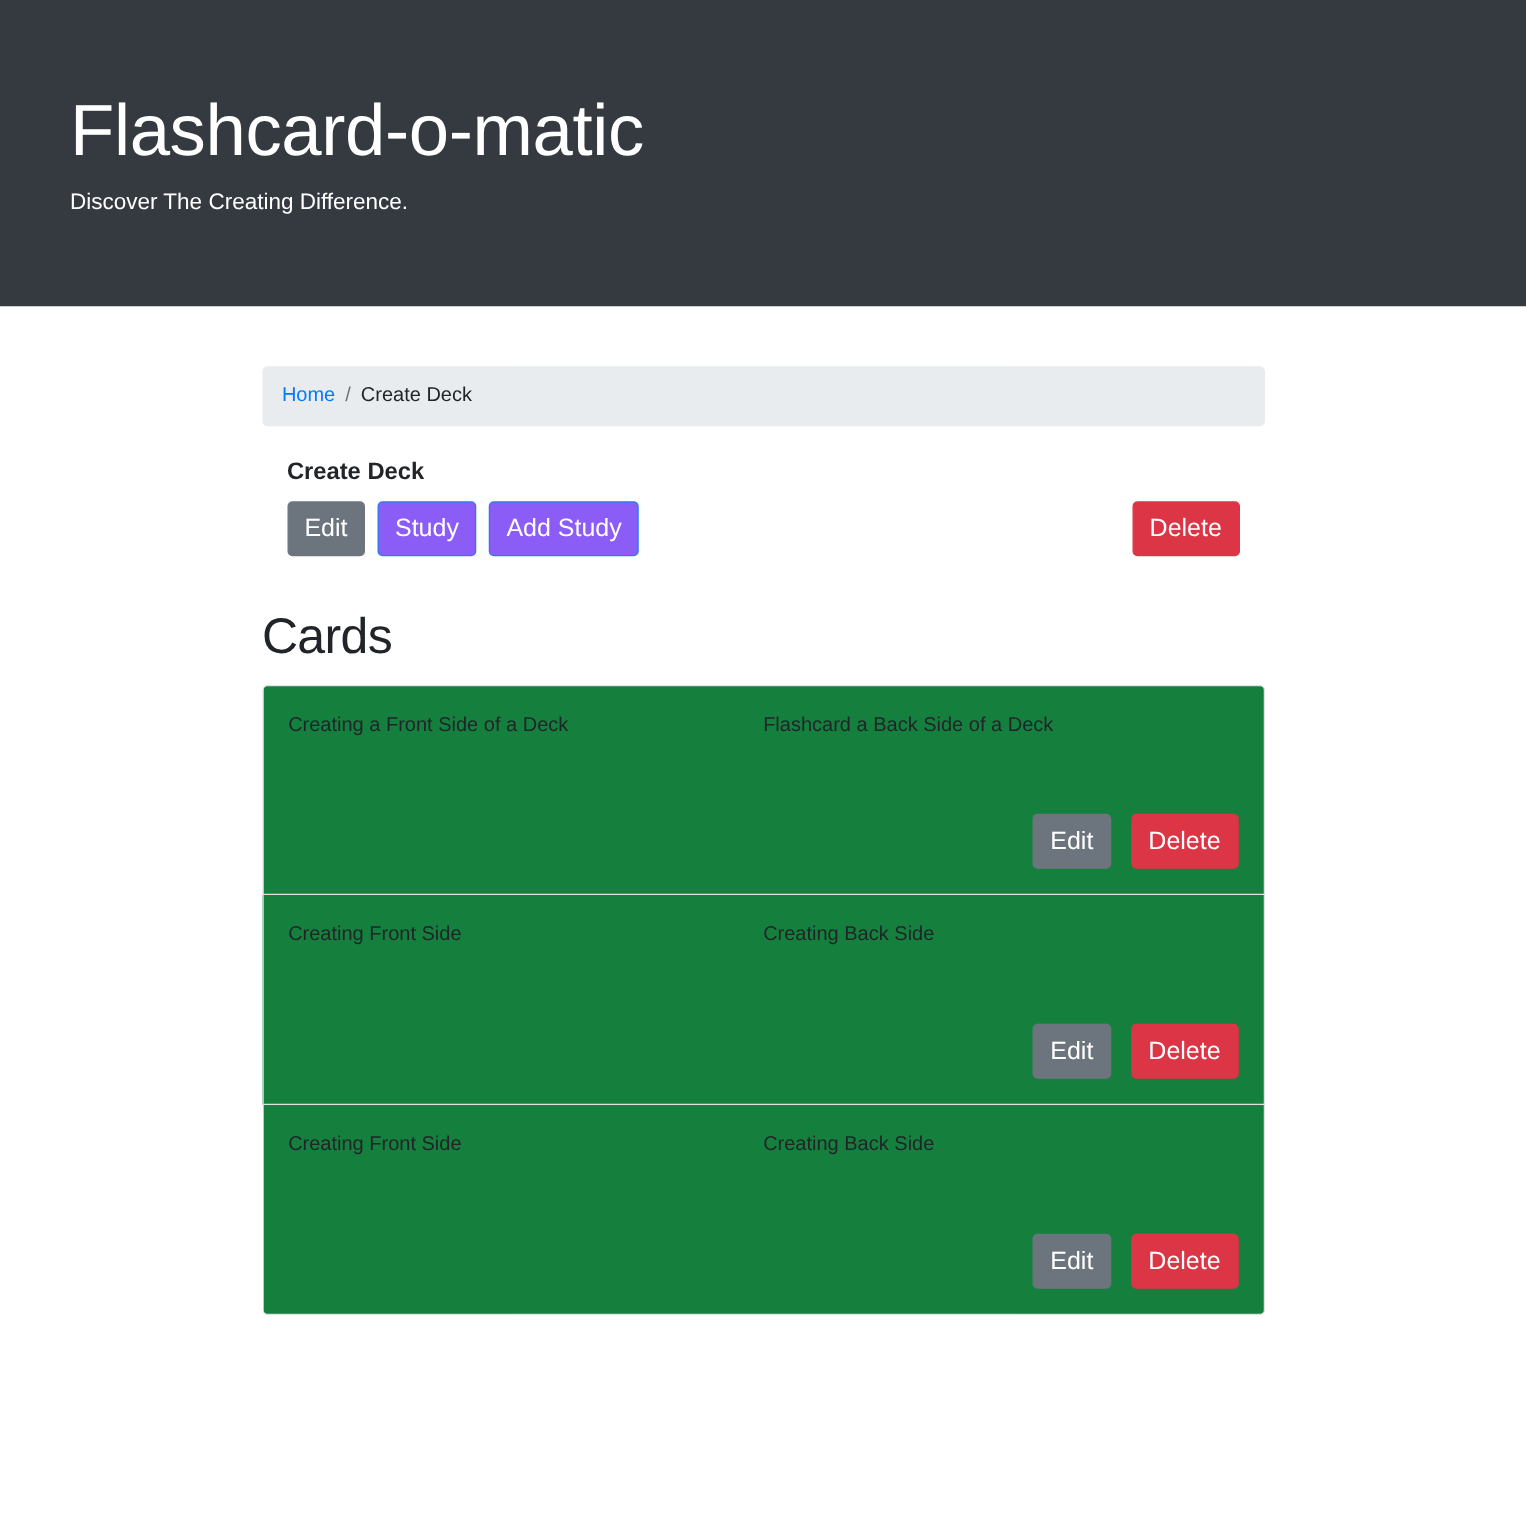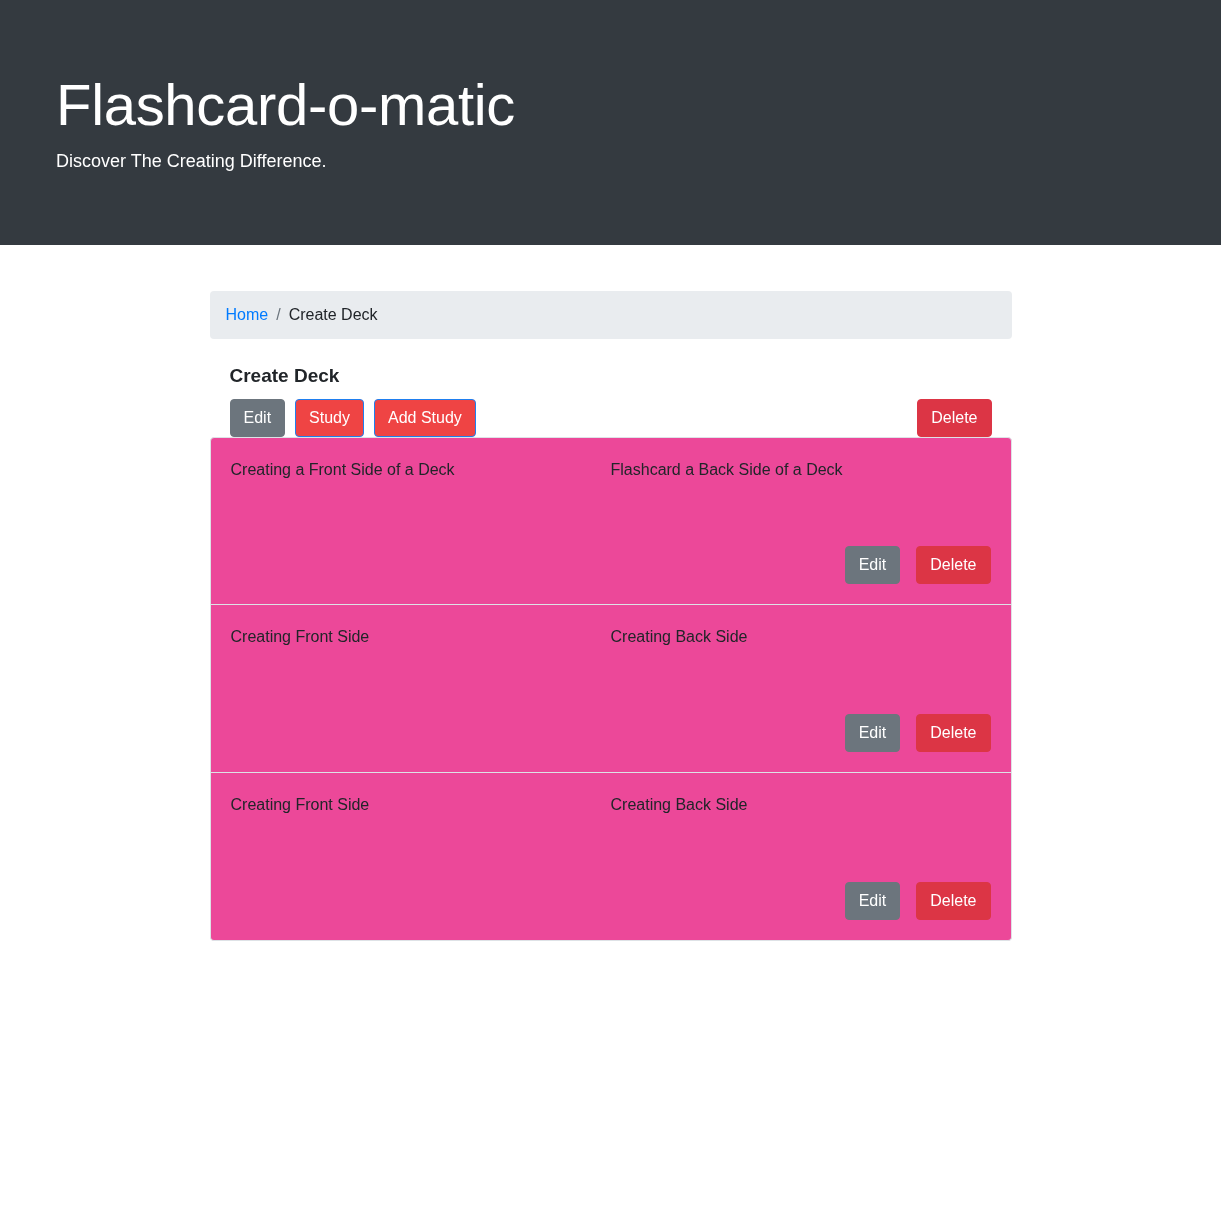--- a/index.html
+++ b/index.html
@@ -38,22 +38,22 @@
   .site-subtitle {
     font-size: 18px;
     font-weight: 400;
     margin: 0;
     color: #ffffff;
   }
 
   
   .container {
     width: 802px;
-    margin: 0 auto;
-    padding-top: 46px;
+    margin: 12px auto;
+    padding-top: 36px;
   }
 
   
   .breadcrumb {
     background: #e9ecef;
     border-radius: 4px;
     padding: 12px 16px;
     font-size: 16px;
     display: flex;
     align-items: center;
@@ -92,48 +92,48 @@
     justify-content: space-between;
   }
   .deck-actions-left {
     display: flex;
     gap: 10px;
   }
 
   
   .btn {
     font-family: "Liberation Sans", sans-serif;
-    font-size: 16px;
+    font-size: 20px;
     line-height: 1.5;
     padding: 6px 13px;
     border: 1px solid transparent;
     border-radius: 4px;
     color: #ffffff;
     cursor: pointer;
     display: inline-block;
     white-space: nowrap;
   }
   .btn-secondary { background: #6c757d; border-color: #6c757d; }
-  .btn-primary   { background: #ef4444; border-color: #1f7fef; }
+  .btn-primary   { background: #8b5cf6; border-color: #1f7fef; }
   .btn-danger    { background: #dc3545; border-color: #dc3545; }
 
   
   .cards-heading {
     font-size: 40px;
     font-weight: 400;
     margin: 42px 0 16px 0;
     padding-left: 0;
     color: #212529;
     letter-spacing: -0.5px;
   }
   .cards-list {
     border-radius: 4px;
   }
   .card-row {
-    background: #ec4899;
+    background: #15803d;
     border: 1px solid #dee2e6;
     padding: 20px;
     height: 168px;
     display: flex;
     flex-direction: column;
   }
   .card-row:first-child {
     border-top-left-radius: 4px;
     border-top-right-radius: 4px;
   }
@@ -181,20 +181,21 @@
     <div class="deck-actions">
       <div class="deck-actions-left">
         <button class="btn btn-secondary">Edit</button>
         <button class="btn btn-primary">Study</button>
         <button class="btn btn-primary">Add Study</button>
       </div>
       <button class="btn btn-danger">Delete</button>
     </div>
   </section>
 
+  <h2 class="cards-heading">Cards</h2>
 
   <div class="cards-list" id="cards-list">
       <div class="card-row">
         <div class="card-sides">
           <div class="card-side">Creating a Front Side of a Deck</div>
           <div class="card-side">Flashcard a Back Side of a Deck</div>
         </div>
         <div class="card-row-actions">
           <button class="btn btn-secondary">Edit</button>
           <button class="btn btn-danger">Delete</button>

